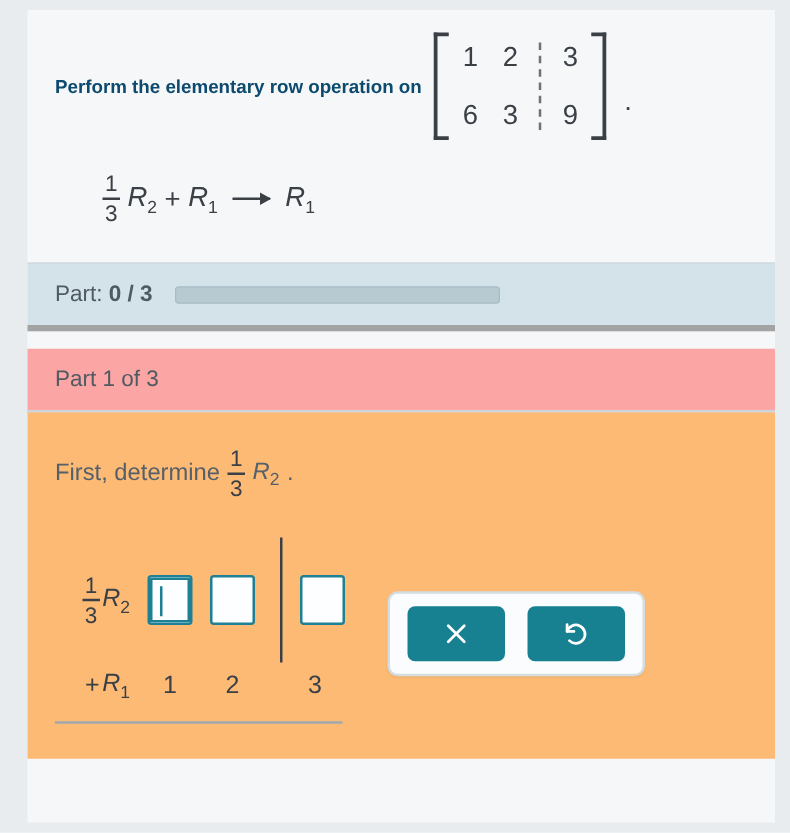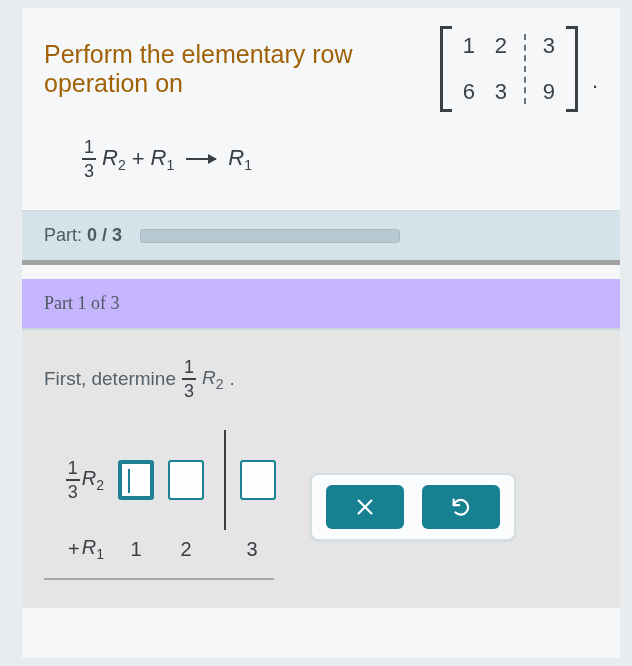--- a/index.html
+++ b/index.html
@@ -22,21 +22,21 @@
     position: relative;
   }
   
   .stmt {
     display: flex;
     align-items: center;
     gap: 10px;
     flex-wrap: nowrap;
     margin-bottom: 26px;
   }
-  .stmt-text { font-size: 25px; color:#a16207; }
+  .stmt-text { font-size: 15px; color:#0c4a6e;font-weight:bold; }
   
   .mat-shell { display:flex; align-items:center; }
   .bracket {
     font-size: 0;
     width: 12px;
     height: 86px;
     position: relative;
   }
   .bracket::before, .bracket::after {
     content:"";
@@ -107,31 +107,30 @@
     border-bottom:5px solid #a3a3a3;
   }
   .progress-track{
     flex:0 0 260px;
     height:14px;
     background:#b7c9d1;
     border-radius:3px;
     border:1px solid #a7bcc5;
   }
   .band2 {
-    background:#c4b5fd;
+    background:#fca5a5;
     margin: 0 -22px 0 -22px;
     padding: 14px 22px;
     font-size:18px;
     color:#4f5a63;
     border-bottom:2px solid #c9d6dc;
-    font-family:Liberation Serif, serif;
   }
   
   .work {
-    background:#e5e5e5;
+    background:#fdba74;
     margin:0 -22px;
     padding: 28px 22px 28px 22px;
   }
   .first-line{
     display:flex; align-items:center; gap:6px; font-size:19px;
     margin-bottom: 30px;
   }
   .inputs-area{
     display:flex;
     align-items:center;

